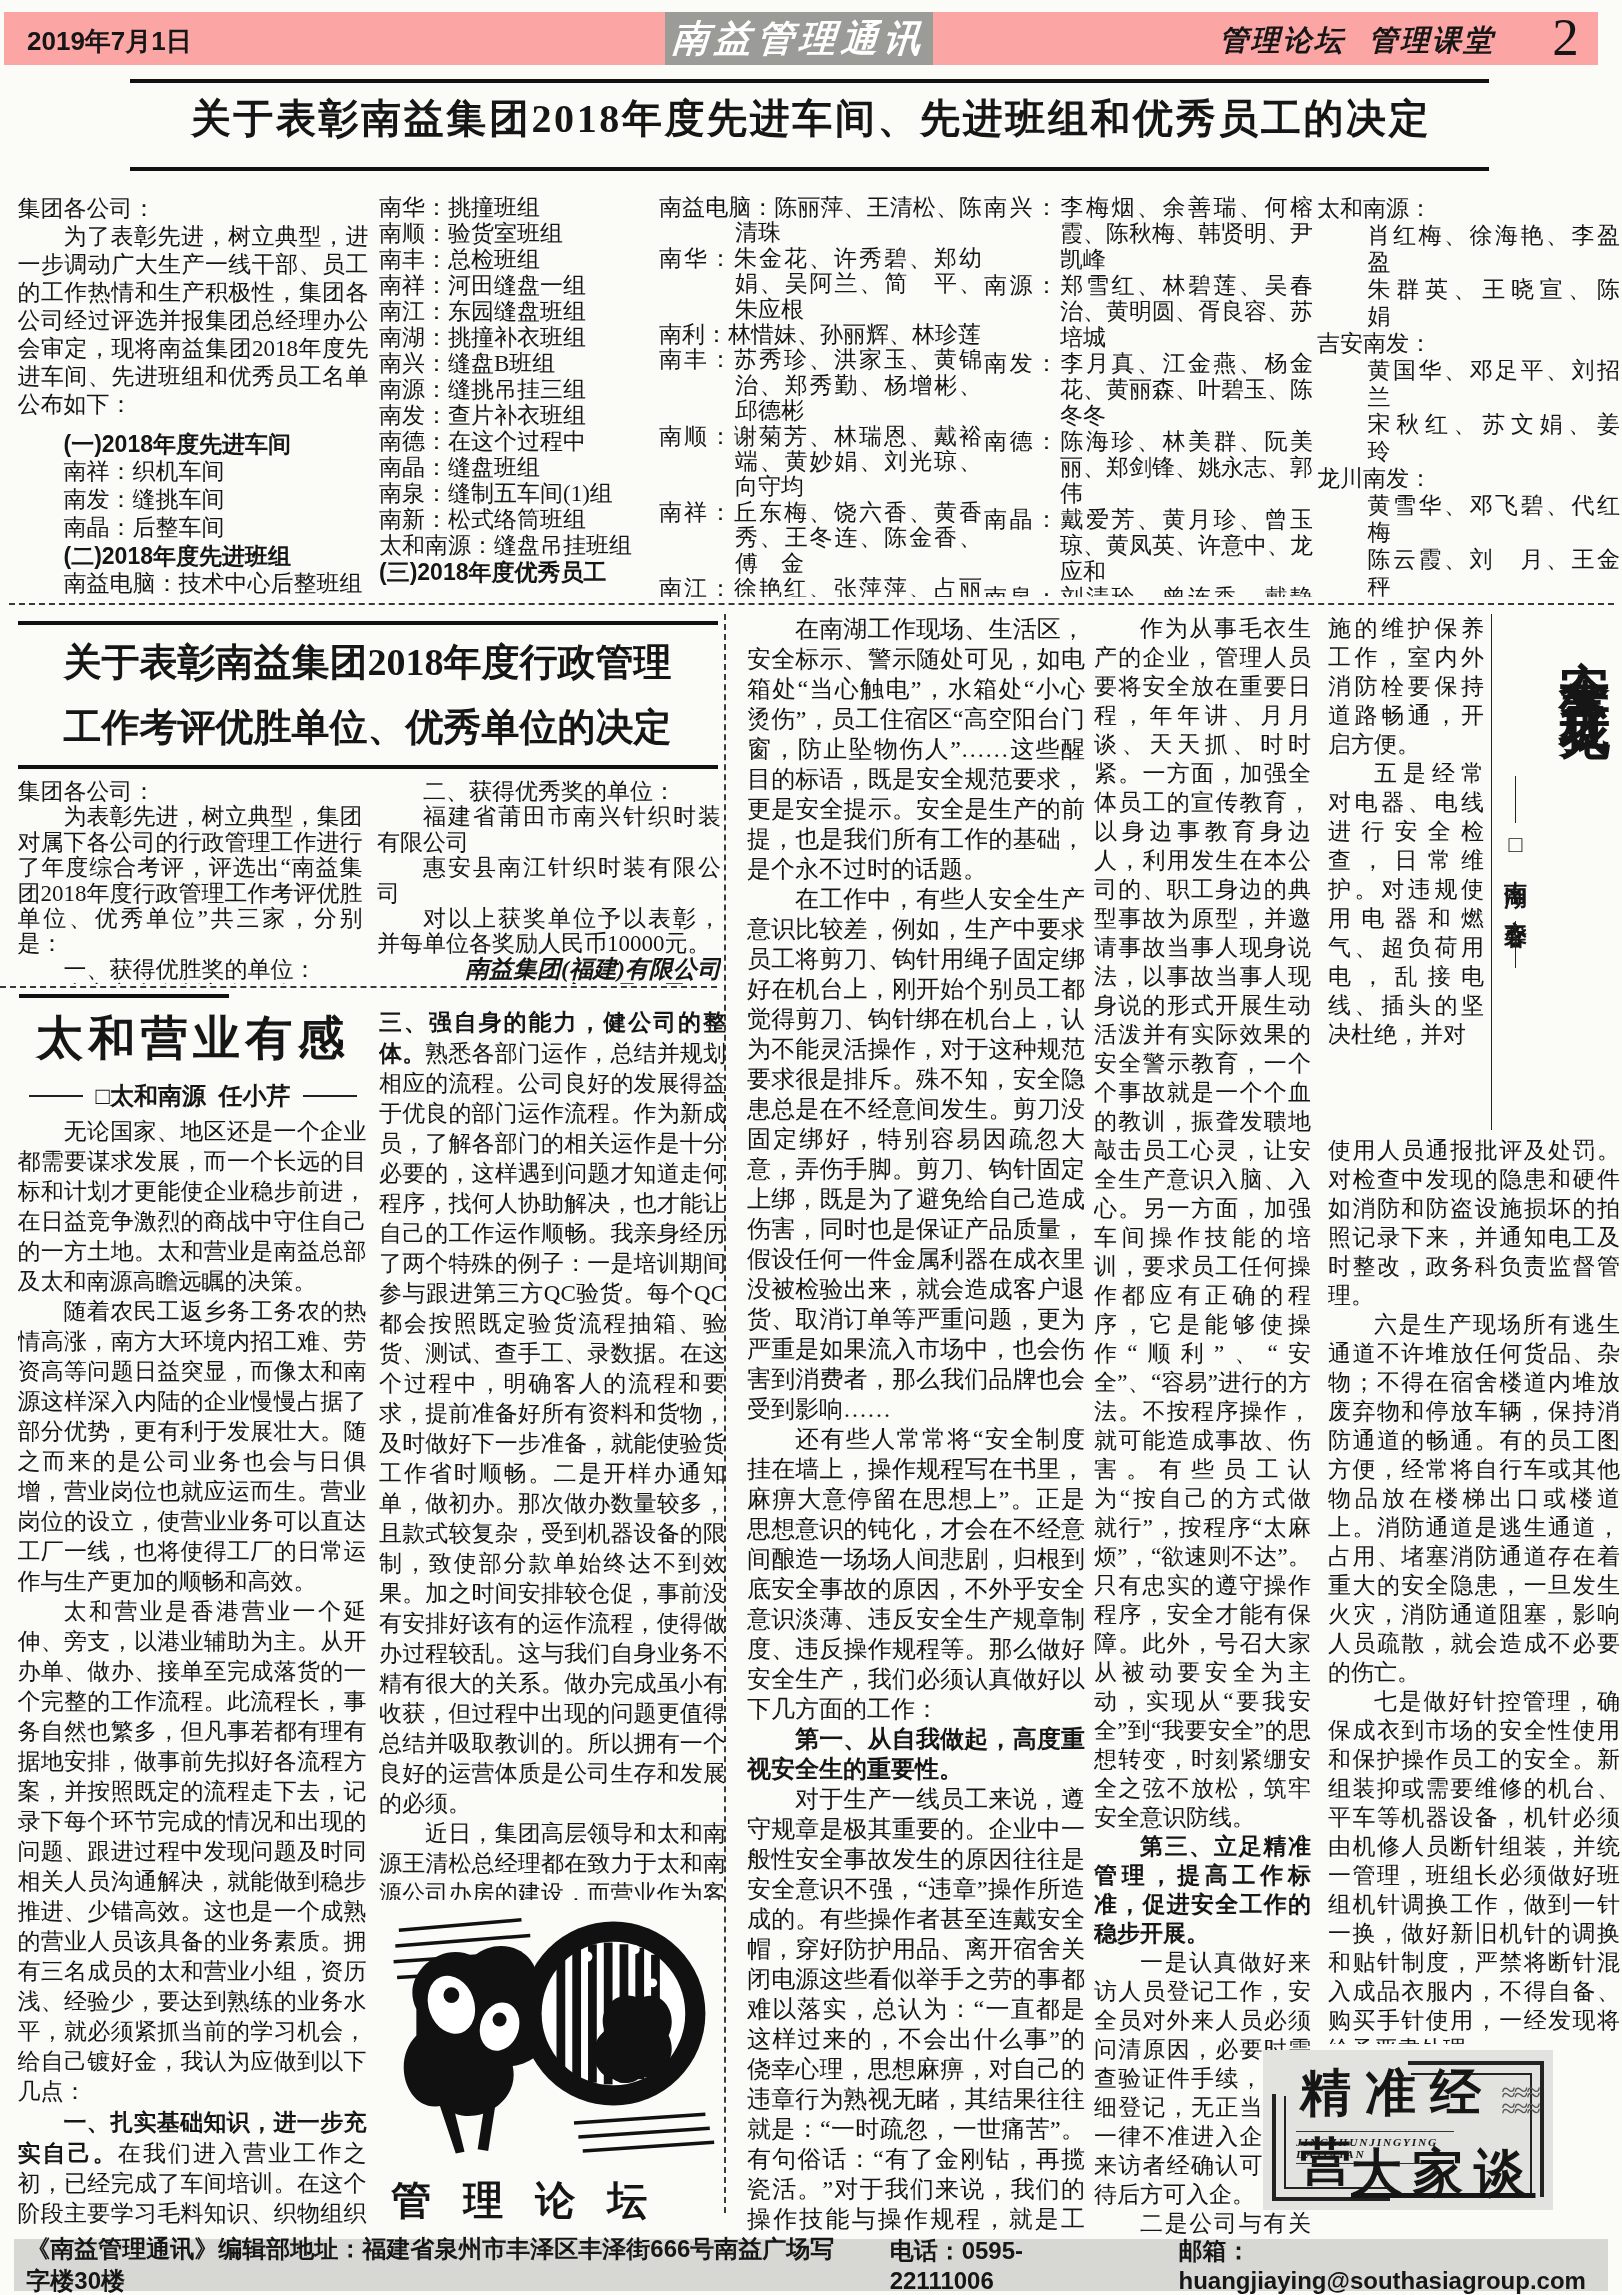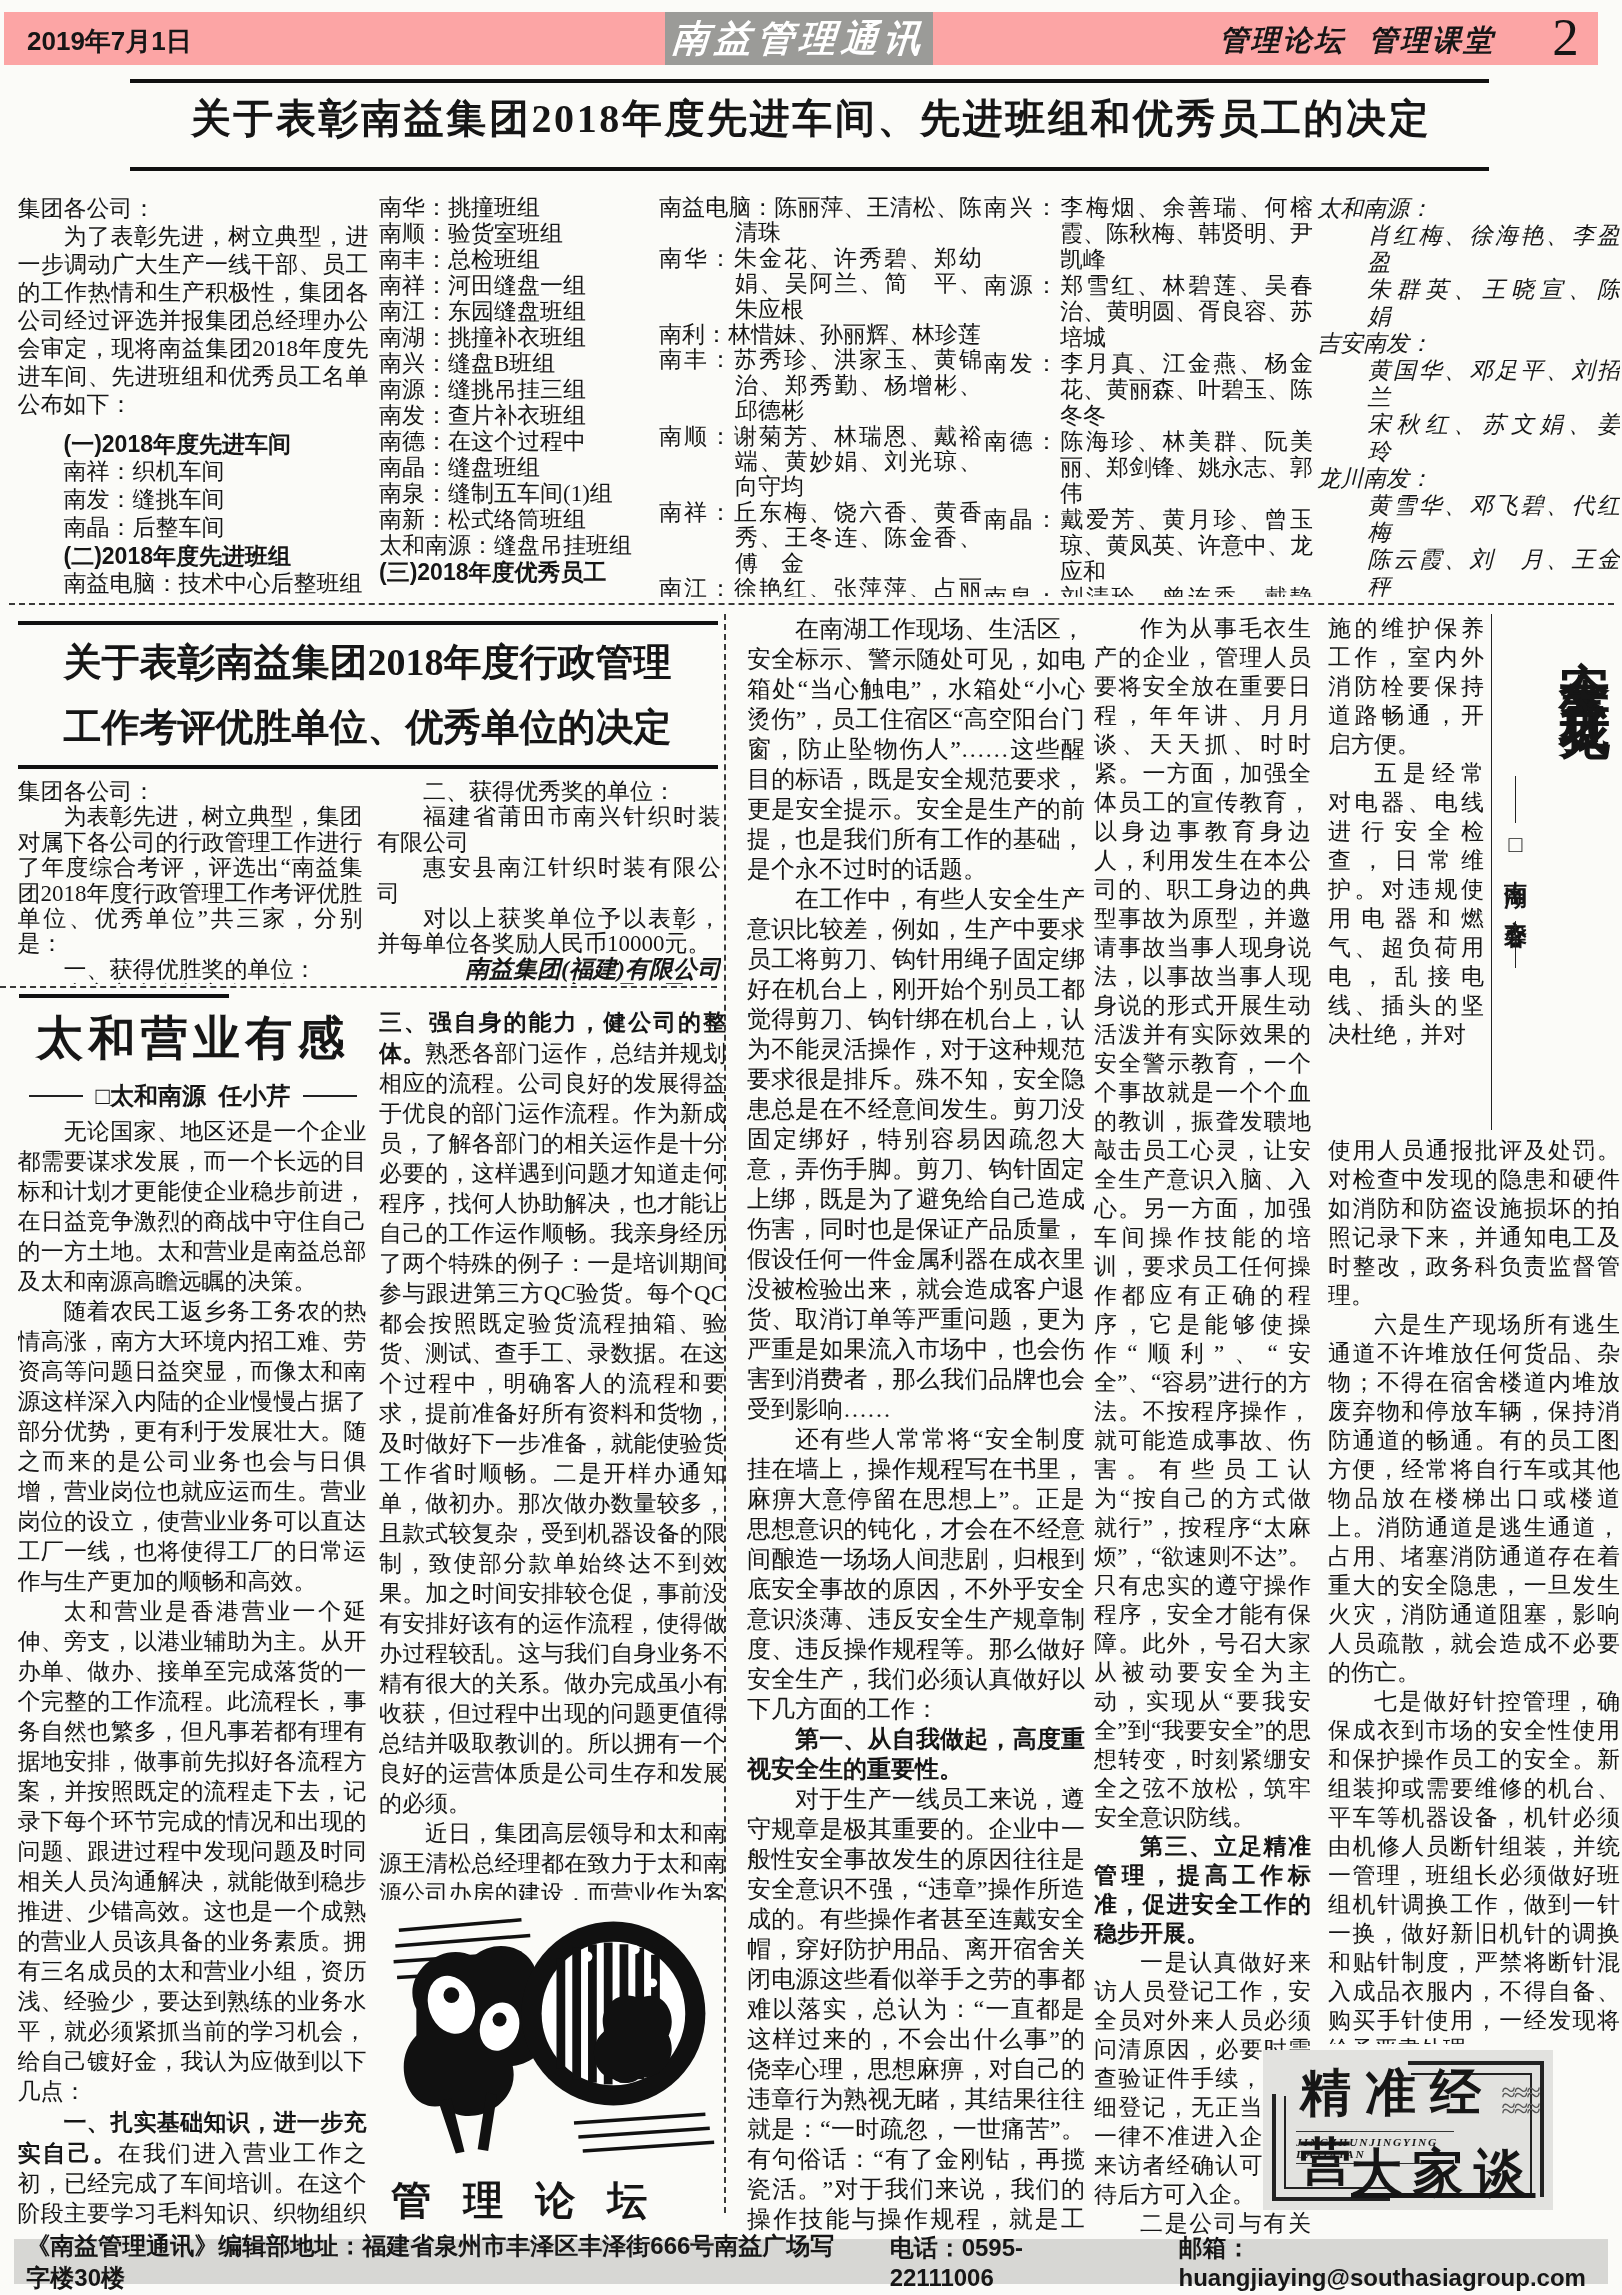--- a/index.html
+++ b/index.html
@@ -29,21 +29,21 @@
   .a1c3{left:659px;top:195px;width:323px;height:402px;line-height:25.4px;}
   .a1c4{left:984px;top:195px;width:329px;height:402px;line-height:26px;}
   .a1c5{left:1317px;top:195px;width:303px;height:402px;line-height:27px;}
   .ncol p{margin:0;}
   .ind{text-indent:2em;}
   .bh{font-family:"Liberation Sans",sans-serif;font-weight:bold;}
   .mt{margin-top:10.5px !important;}
   .entry{padding-left:3.3em;text-indent:-3.3em;}
   .label-line{padding-left:0;text-indent:0;}
   .list-ind > div{text-indent:2em;}
-  .col5-list > div{padding-left:2.2em;font-style:italic;}
+  .col5-list > div{padding-left:2.2em;}
   .col5-list > .label-line{padding-left:0;}
   .sig{text-align:right;font-weight:600;font-style:italic;font-size:24px;}
   .sig-date{text-align:right;font-weight:600;font-style:italic;font-size:24px;padding-right:39px;}
   .a1-sig-block{margin-top:21px;}
 
   
   .a2-rule-top{left:17.5px;top:621px;width:700px;}
   .a2-title{left:17.5px;top:630px;width:700px;text-align:center;font-size:38px;font-weight:bold;line-height:65px;margin:0;}
   .a2-rule-bottom{left:17.5px;top:765px;width:700px;}
   .a2col{overflow:hidden;font-size:23px;line-height:25.4px;text-align:justify;}
@@ -88,21 +88,21 @@
   .lb-corner-tr2{position:absolute;right:21px;top:23px;width:119px;height:119px;border-top:2.6px solid #222;border-right:2.6px solid #222;}
   .lb-corner-bl1{position:absolute;left:8.8px;bottom:8.8px;width:114px;height:103px;border-left:4.4px solid #222;border-bottom:4.4px solid #222;}
   .lb-corner-bl2{position:absolute;left:21px;bottom:21px;width:102px;height:91px;border-left:2.6px solid #222;border-bottom:2.6px solid #222;}
   .lb-jz{position:absolute;left:37px;top:8.8px;font-size:51px;font-weight:900;letter-spacing:14px;}
   .lb-wave{position:absolute;right:14px;top:35px;font-size:26px;color:#555;line-height:16px;letter-spacing:-1.8px;}
   .lb-latin{position:absolute;left:33px;top:81px;width:158px;font-size:11.4px;font-style:italic;letter-spacing:1.8px;
             border-top:1.8px solid #333;border-bottom:1.8px solid #333;padding:3.5px 0;font-weight:bold;}
   .lb-djt{position:absolute;right:17.5px;bottom:1.8px;font-size:51px;font-weight:900;letter-spacing:10.5px;text-decoration:underline;}
 
   
-  .footer-bar{left:14px;top:2239px;width:1594px;height:45px;background:#d7d7d4;display:flex;align-items:center;
+  .footer-bar{left:14px;top:2239px;width:1594px;height:52px;background:#d7d7d4;display:flex;align-items:center;
               font-family:"Liberation Sans",sans-serif;font-weight:bold;font-size:24px;}
   .footer-bar .f-addr{margin-left:12.3px;}
   .footer-bar .f-phone{margin-left:51px;}
   .footer-bar .f-mail{margin-left:76px;}
 </style>
 </head>
 <body>
 
 <div class="page">
 

